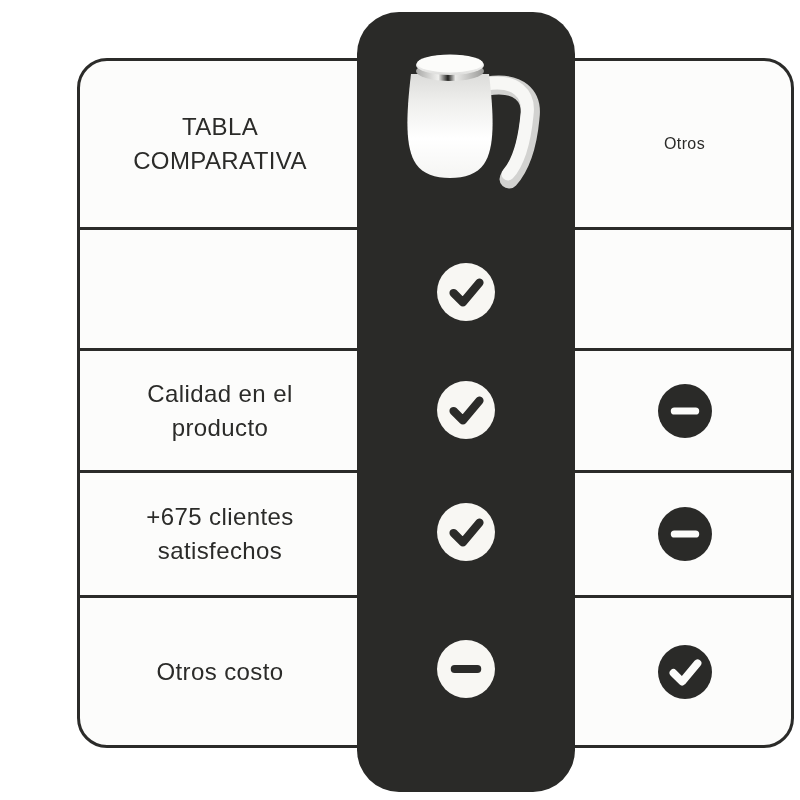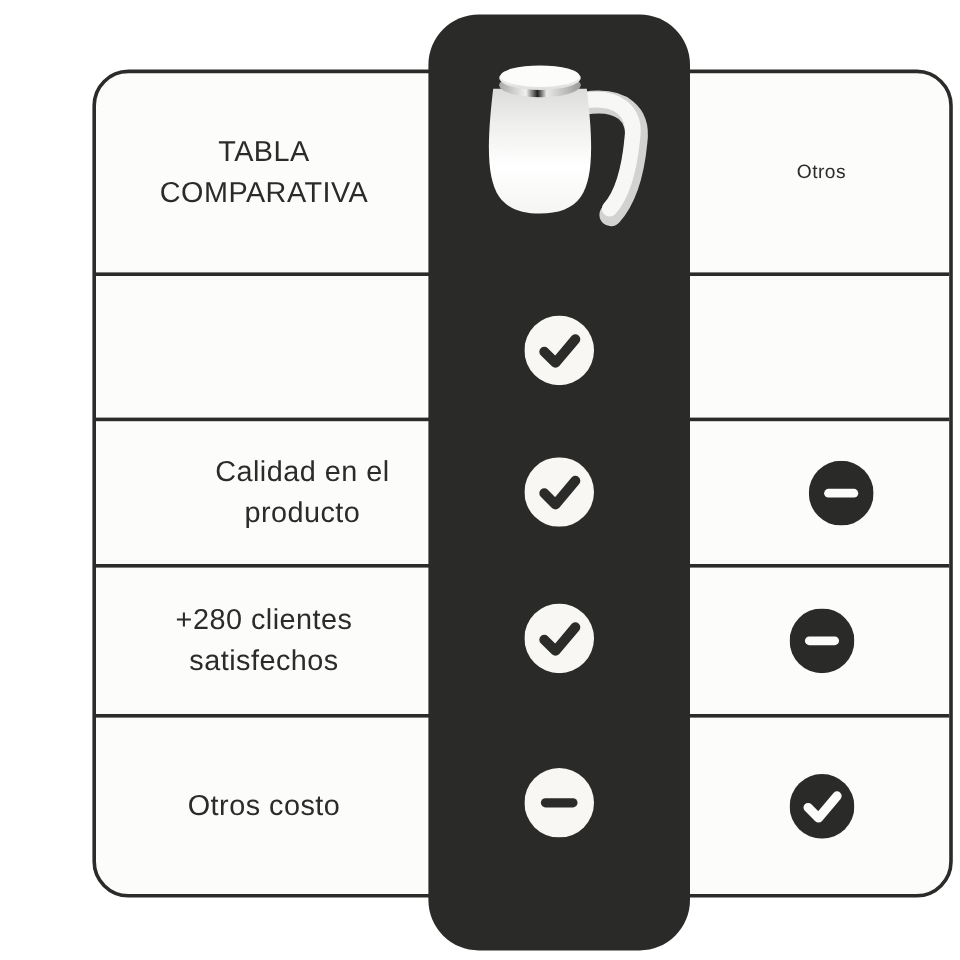--- a/index.html
+++ b/index.html
@@ -17,21 +17,21 @@
   }
   .comparison-table{
     position:absolute;left:41px;top:58px;width:717px;height:690px;
     background:var(--table-bg);border:3px solid var(--ink);border-radius:30px;
     display:flex;flex-direction:column;z-index:1;
   }
   .t-row{display:flex;align-items:center;width:100%;}
   .t-row + .t-row{border-top:3px solid var(--ink);}
   .row-header{height:166px;}
   .row-1{height:121px;}
-  .row-2{height:122px;padding-left:32px;}
+  .row-2{height:122px;}
   .row-3{height:125px;}
   .row-4{flex:1;}
   .zone-left{width:280px;display:flex;align-items:center;justify-content:center;height:100%;}
   .zone-mid{width:218px;height:100%;}
   .zone-right{flex:1;display:flex;align-items:center;justify-content:center;height:100%;}
   .feature-label,.title-label{
     font-size:24px;line-height:34px;letter-spacing:0.4px;text-align:center;
     max-width:212px;color:var(--ink);
   }
   .others-label{font-size:16px;letter-spacing:0.4px;color:var(--ink);}
@@ -82,21 +82,21 @@
       <div class="zone-right">
         <div class="cell-icon"><svg viewBox="0 0 56 56" width="100%" height="100%">
               <circle cx="28" cy="28" r="28" fill="#2a2a28"></circle>
               <line x1="17" y1="28" x2="39" y2="28" stroke="#fcfcfa" stroke-width="7.5" stroke-linecap="round"></line>
             </svg></div>
       </div>
     </div>
 
     <div class="t-row row-3">
       <div class="zone-left">
-        <div class="feature-label">+280 clientes satisfechos</div>
+        <div class="feature-label">+675 clientes satisfechos</div>
       </div>
       <div class="zone-mid"></div>
       <div class="zone-right">
         <div class="cell-icon"><svg viewBox="0 0 56 56" width="100%" height="100%">
               <circle cx="28" cy="28" r="28" fill="#2a2a28"></circle>
               <line x1="17" y1="28" x2="39" y2="28" stroke="#fcfcfa" stroke-width="7.5" stroke-linecap="round"></line>
             </svg></div>
       </div>
     </div>
 

